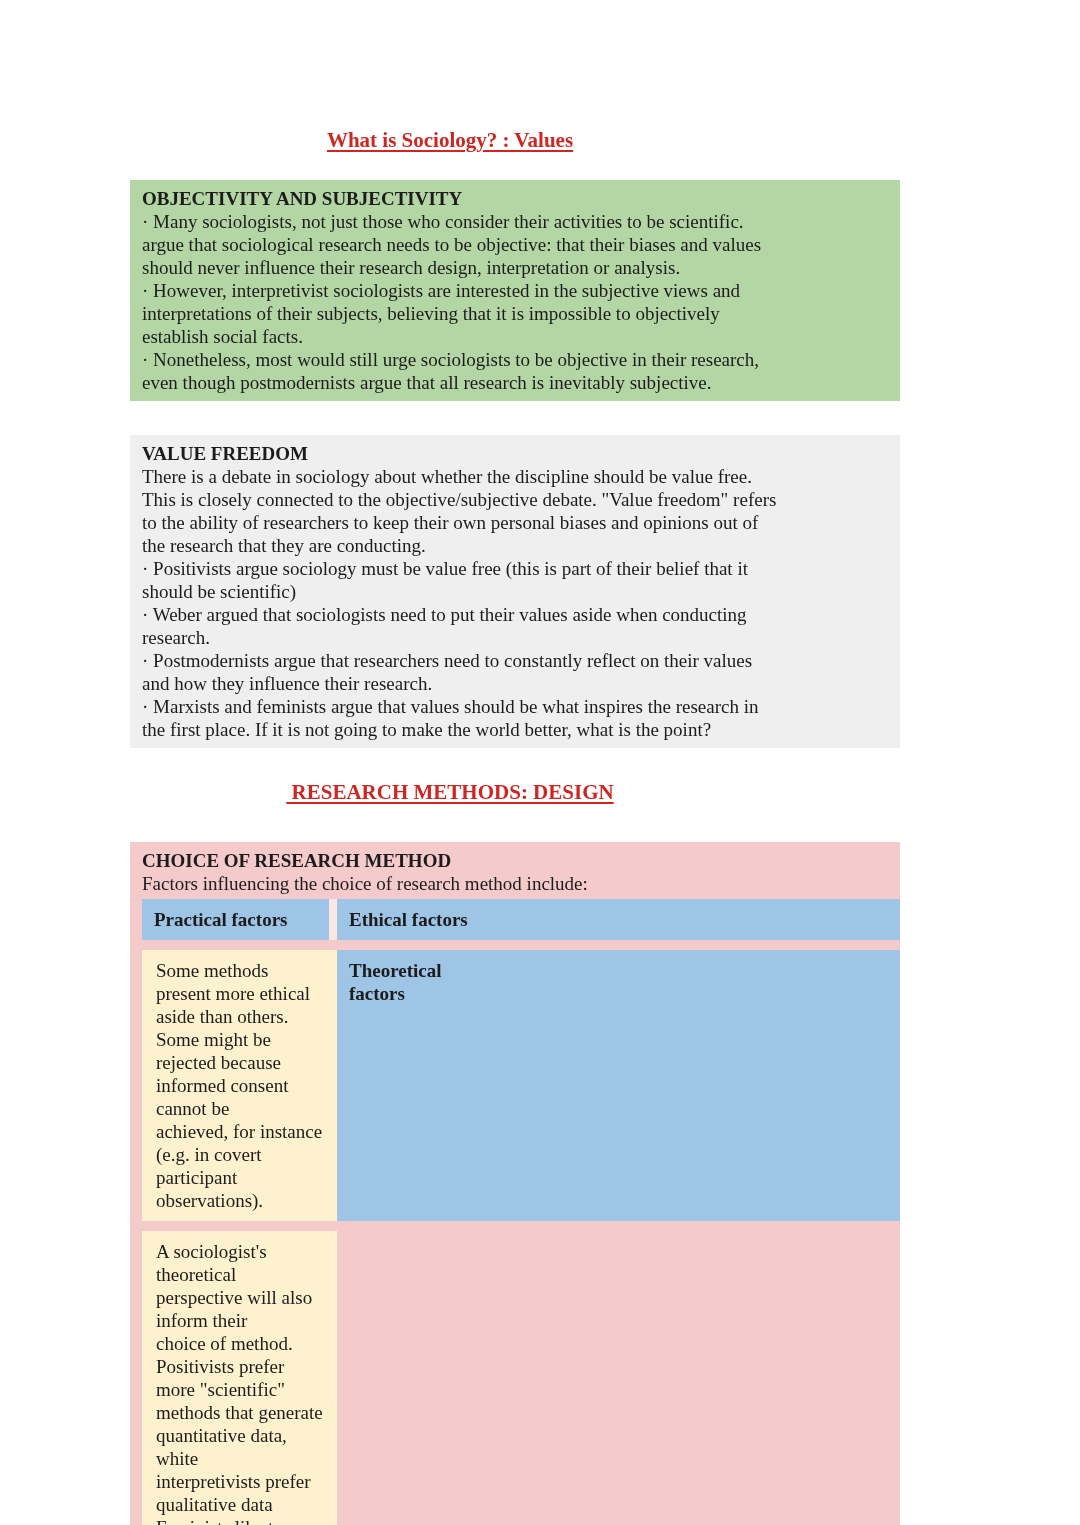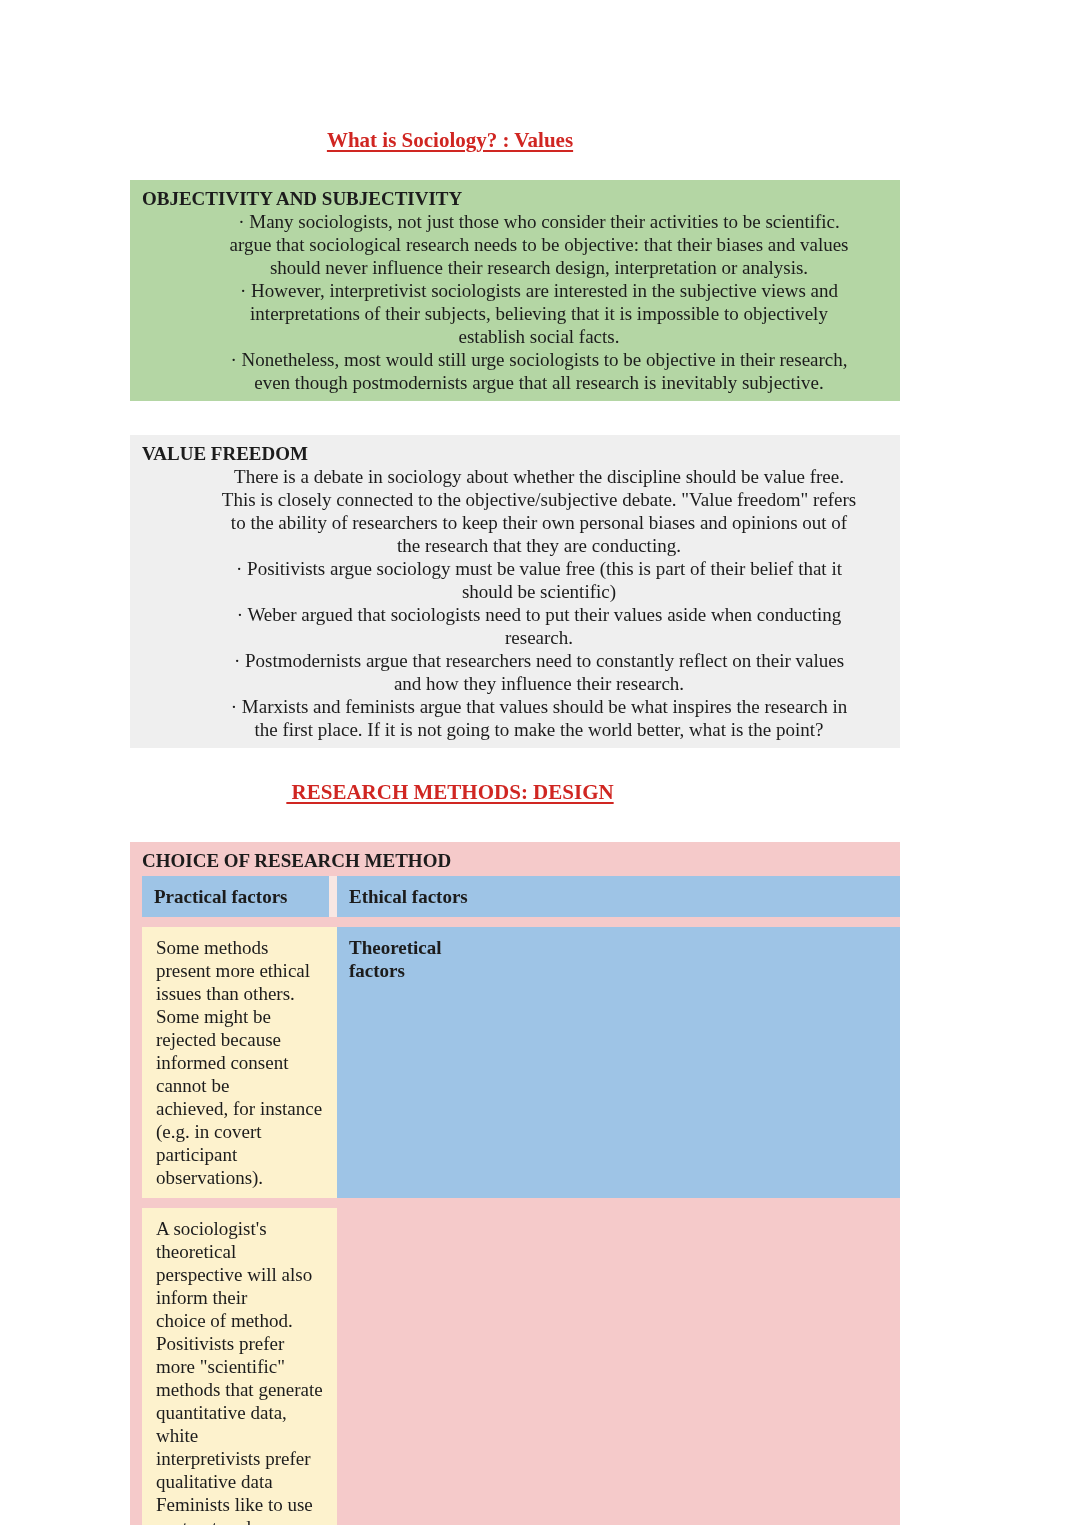--- a/index.html
+++ b/index.html
@@ -30,21 +30,21 @@
   }
   .box {
     width:818px;
     margin-left:130px;
     box-sizing:border-box;
     padding:7px 12px;
     font-size:19px;
     line-height:23px;
   }
   .box-heading { font-weight:bold; }
-  .box-body { white-space:pre-line;text-align:center; }
+  .box-body { white-space:pre-line; }
   .green-box { background:var(--green_box, #b4d6a4);margin-top:27px; }
   .gray-box  { background:var(--gray_box, #efefef); margin-top:34px; }
   .title-research { margin-top:32px; margin-bottom:37px; }
   .pink-box  { background:var(--pink_box, #f5caca); padding-bottom:36px; }
   .factors-table {
     display:grid;
     grid-template-columns:195px 1fr;
     row-gap:10px;
     margin-top:4px;
   }
@@ -93,27 +93,28 @@
 · Postmodernists argue that researchers need to constantly reflect on their values
 and how they influence their research.
 · Marxists and feminists argue that values should be what inspires the research in
 the first place. If it is not going to make the world better, what is the point?</div>
   </section>
 
   <h2 class="doc-title title-research"> RESEARCH METHODS: DESIGN</h2>
 
   <section class="box pink-box">
     <div class="box-heading">CHOICE OF RESEARCH METHOD</div>
+    <div class="box-body">Factors influencing the choice of research method include:</div>
 
     <div class="factors-table">
 
       <div class="cell-label">Practical factors</div>
 
       <div class="cell-label">Ethical factors</div>
-      <div class="cell-text">Some methods present more ethical issues than others.
+      <div class="cell-text">Some methods present more ethical aside than others.
 Some might be rejected because informed consent cannot be
 achieved, for instance (e.g. in covert participant
 observations).</div>
 
       <div class="cell-label">Theoretical
 factors</div>
       <div class="cell-text">A sociologist's theoretical perspective will also inform their
 choice of method. Positivists prefer more "scientific"
 methods that generate quantitative data, white
 interpretivists prefer qualitative data Feminists like to use

